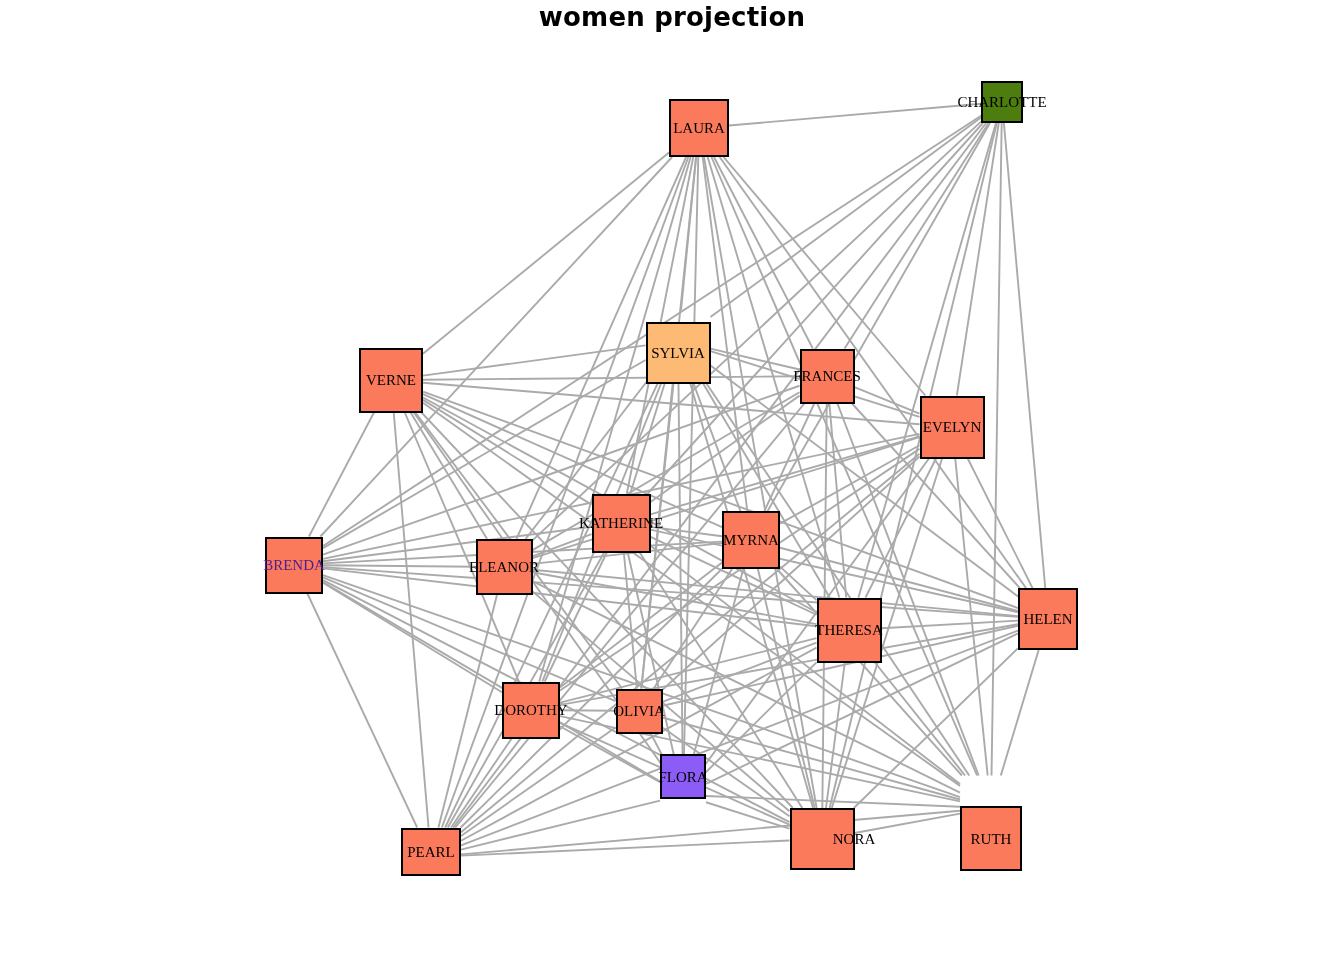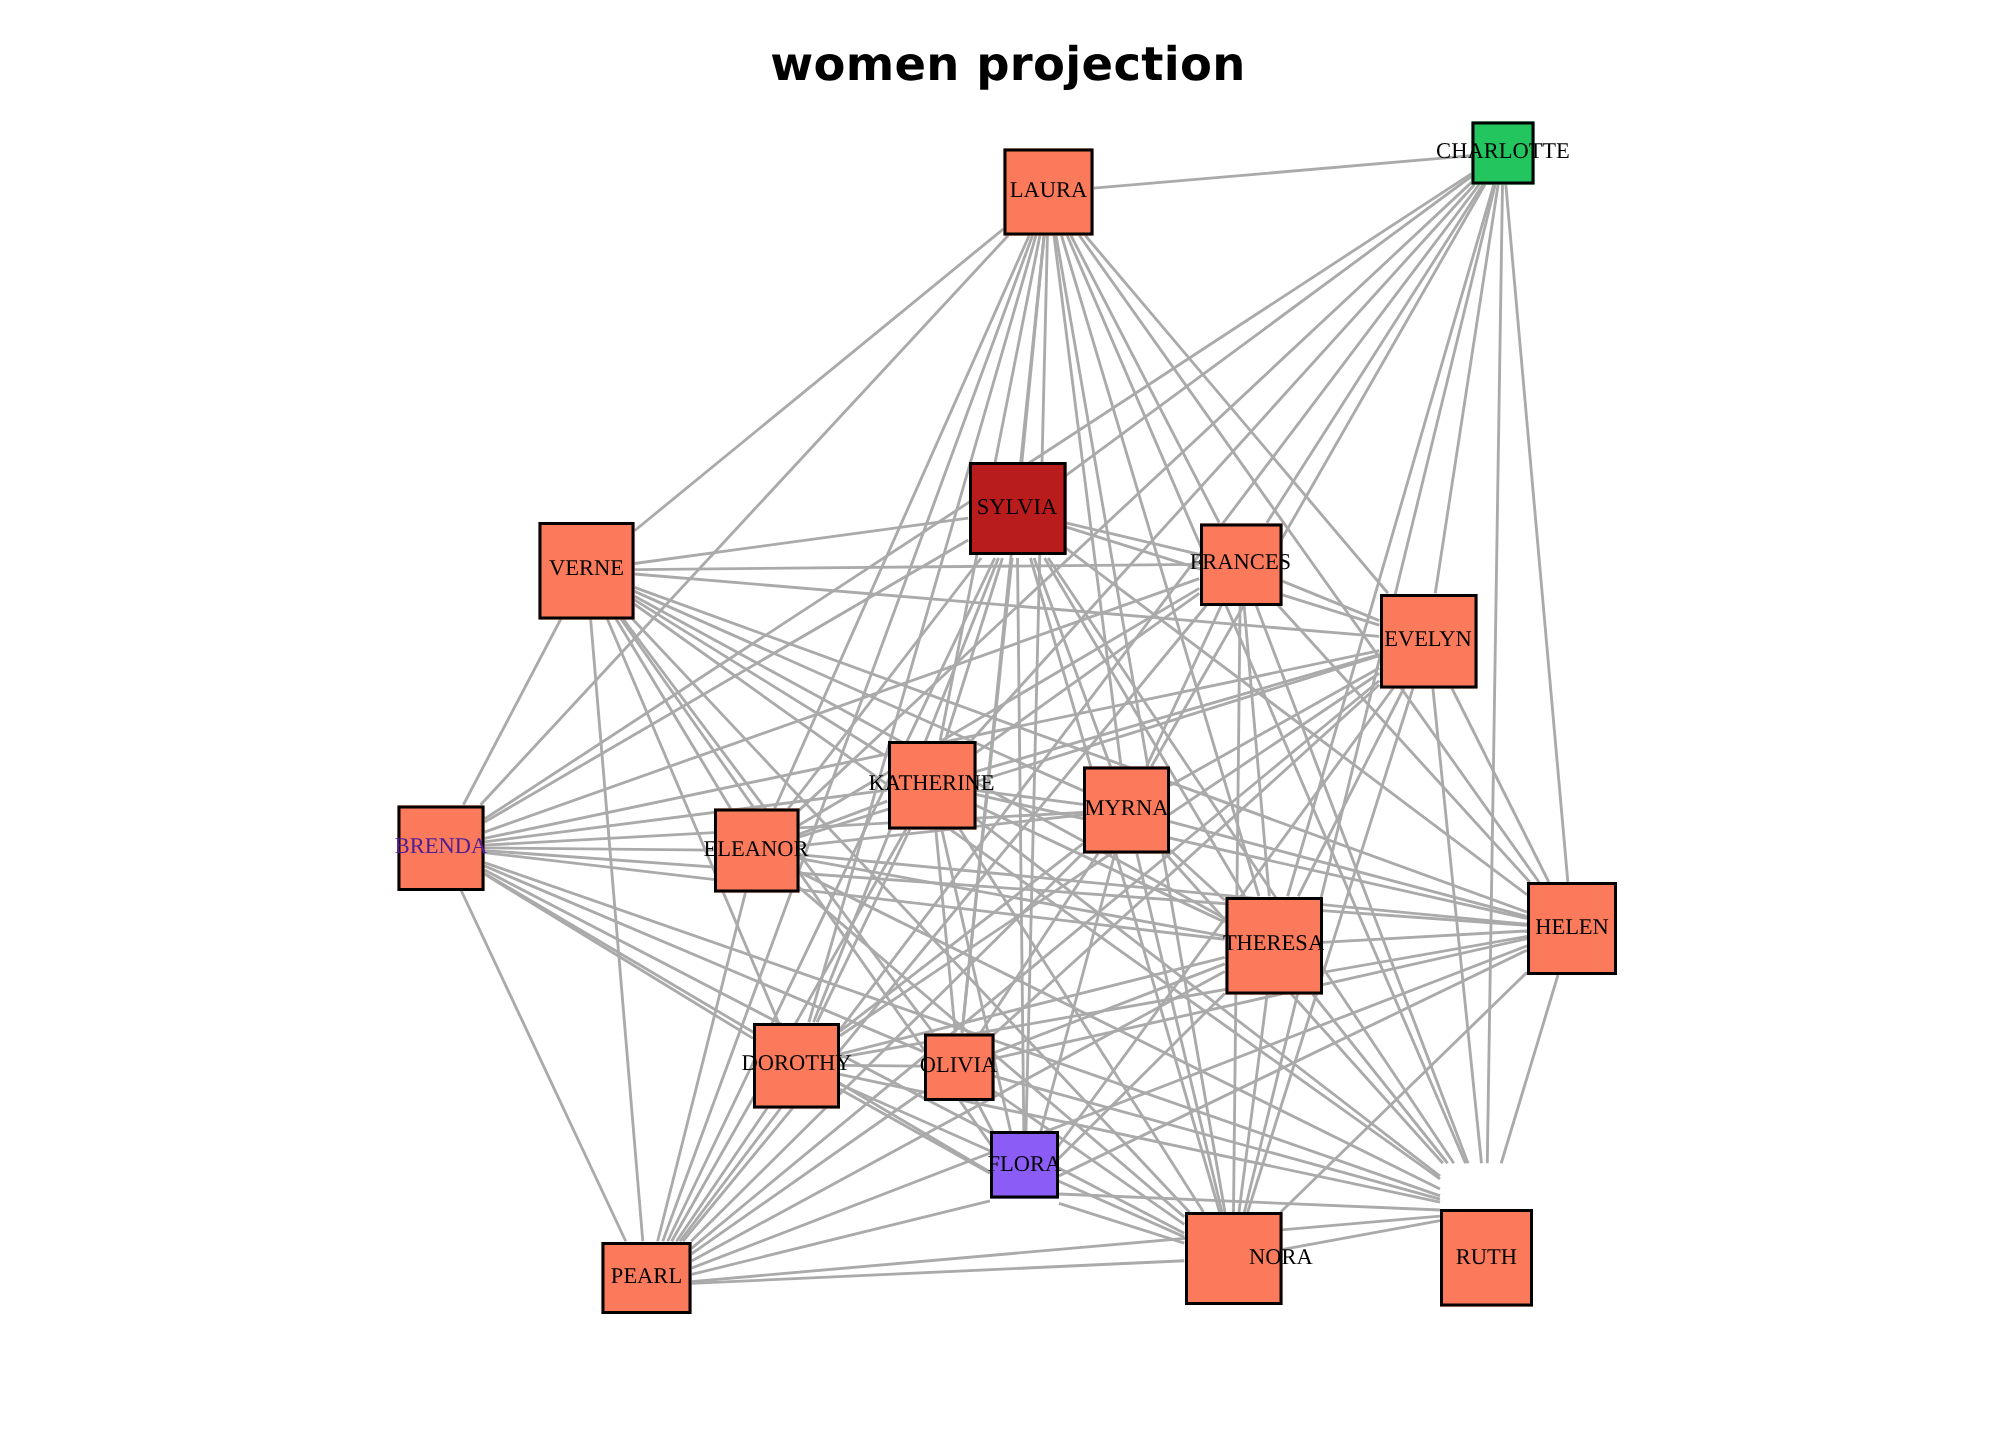--- a/index.html
+++ b/index.html
@@ -21,26 +21,25 @@
     background: #ffffff;
   }
   #graph-title {
     position: absolute;
     top: 2px;
     left: 0;
     width: 1344px;
     text-align: center;
     font-family: "DejaVu Sans", "Liberation Sans", sans-serif;
     font-weight: bold;
-    font-size: 31px;
+    font-size: 26px;
     letter-spacing: 0.2px;
     color: #000000;
     white-space: nowrap;
     pointer-events: none;
-    margin-top: 23px;
   }
   #edge-layer {
     position: absolute;
     left: 0;
     top: 0;
     width: 1344px;
     height: 960px;
   }
   #node-layer {
     position: absolute;
@@ -218,27 +217,27 @@
       <line x1="743.27" y1="569.00" x2="689.00" y2="772.50" stroke="#aaaaaa" stroke-width="1.9" stroke-linecap="butt"></line>
       <line x1="560.00" y1="710.27" x2="615.50" y2="710.78" stroke="#aaaaaa" stroke-width="1.9" stroke-linecap="butt"></line>
       <line x1="560.00" y1="726.22" x2="660.00" y2="782.14" stroke="#aaaaaa" stroke-width="1.9" stroke-linecap="butt"></line>
       <line x1="650.79" y1="733.50" x2="671.21" y2="772.50" stroke="#aaaaaa" stroke-width="1.9" stroke-linecap="butt"></line>
     </svg>
 
   <div id="node-layer">
       <div class="node" style="left: 669px; top: 99px; width: 60px; height: 58px; background: rgb(251, 122, 92); border-color: rgb(0, 0, 0);">
         <span class="node-label" style="color: rgb(0, 0, 0);">LAURA</span>
       </div>
-      <div class="node" style="left: 981px; top: 81px; width: 42px; height: 42px; background: #22c55e; border-color: rgb(0, 0, 0);">
+      <div class="node" style="left: 981px; top: 81px; width: 42px; height: 42px; background: #4d7c0f; border-color: rgb(0, 0, 0);">
         <span class="node-label" style="color: rgb(0, 0, 0);">CHARLOTTE</span>
       </div>
       <div class="node" style="left: 359px; top: 347.5px; width: 64px; height: 65px; background: rgb(251, 122, 92); border-color: rgb(0, 0, 0);">
         <span class="node-label" style="color: rgb(0, 0, 0);">VERNE</span>
       </div>
-      <div class="node" style="left: 645.5px; top: 308px; width: 65px; height: 62px; background: #b91c1c; border-color: rgb(0, 0, 0);">
+      <div class="node" style="left: 645.5px; top: 322px; width: 65px; height: 62px; background: #fdba74; border-color: rgb(0, 0, 0);">
         <span class="node-label" style="color: rgb(0, 0, 0);">SYLVIA</span>
       </div>
       <div class="node" style="left: 799.5px; top: 348.5px; width: 55px; height: 55px; background: rgb(251, 122, 92); border-color: rgb(0, 0, 0);">
         <span class="node-label" style="color: rgb(0, 0, 0);">FRANCES</span>
       </div>
       <div class="node" style="left: 919.5px; top: 395.5px; width: 65px; height: 63px; background: rgb(251, 122, 92); border-color: rgb(0, 0, 0);">
         <span class="node-label" style="color: rgb(0, 0, 0);">EVELYN</span>
       </div>
       <div class="node" style="left: 591.5px; top: 493.5px; width: 59px; height: 59px; background: rgb(251, 122, 92); border-color: rgb(0, 0, 0); padding-left: 44px;">
         <span class="node-label" style="color: rgb(0, 0, 0);">KATHERINE</span>

